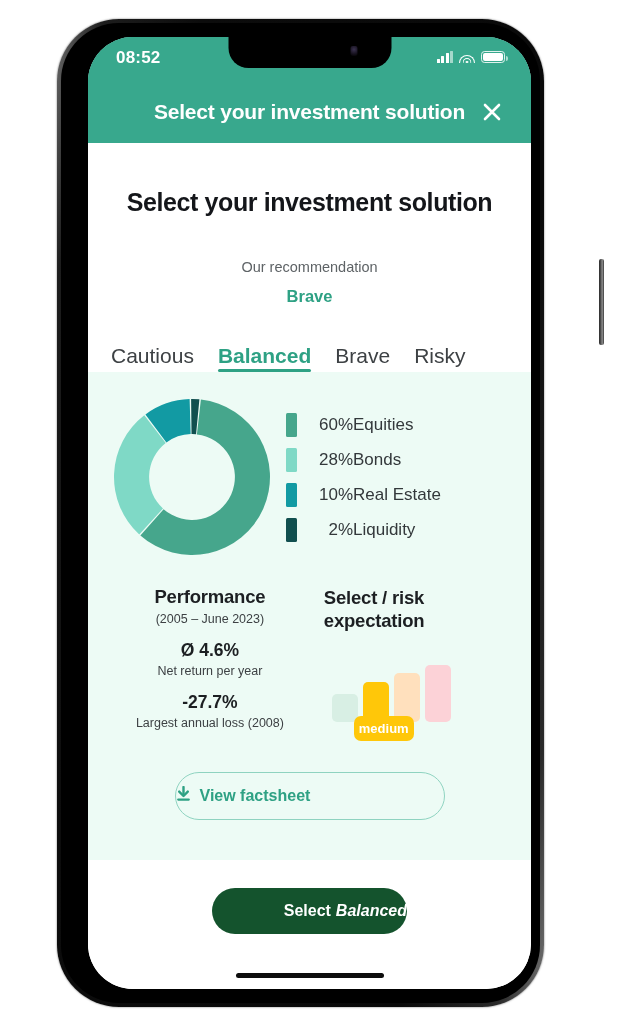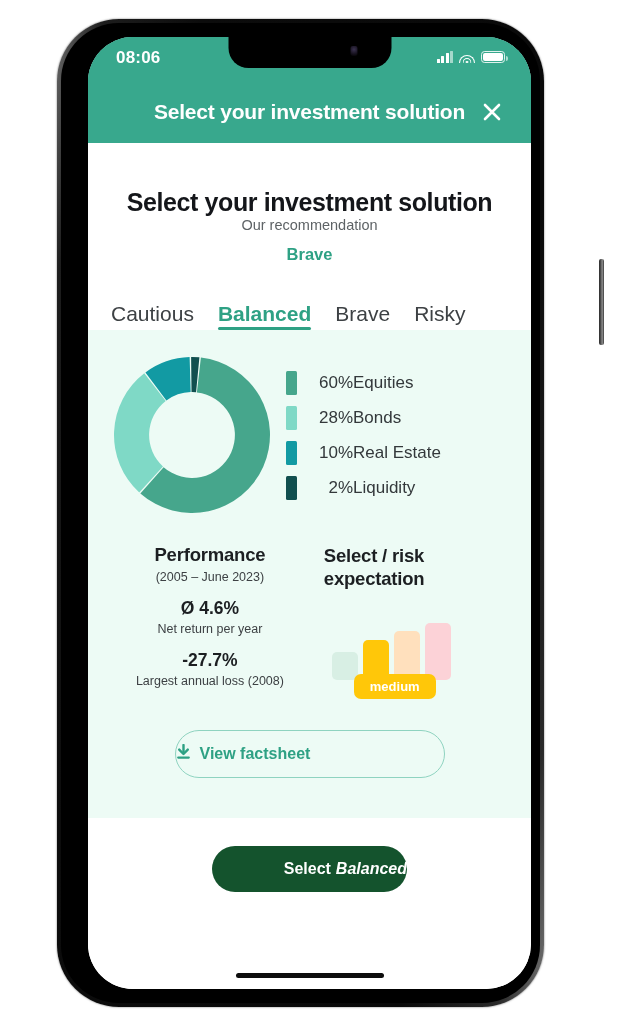--- a/index.html
+++ b/index.html
@@ -126,21 +126,21 @@
 
   
   .content { position: absolute; left: 0; top: 106px; width: 443px; height: 846px; background: #fff; }
 
   .page-title {
     margin-top: 45px; text-align: center;
     font-size: 25px; font-weight: 700; color: #14161a;
     letter-spacing: -.4px;
   }
   .reco-label {
-    text-align: center;
+    margin-top: 42px; text-align: center;
     font-size: 14.5px; color: #5e6366;
   }
   .reco-value {
     margin-top: 12px; text-align: center;
     font-size: 16.5px; font-weight: 700; color: #2ea184;
   }
 
   
   .tabs {
     margin-top: 38px;
@@ -192,21 +192,21 @@
   .risk-title { font-size: 18.5px; font-weight: 700; color: #1c1f22; line-height: 1.25; letter-spacing:-.2px;}
   .risk-chart {
     position: relative; margin-top: 16px; height: 74px;
     display: flex; align-items: flex-end; gap: 5px; padding-left: 8px;
   }
   .risk-bar { width: 26px; border-radius: 5px; }
   .risk-badge {
     position: absolute; left: 30px; top: 68px;
     background: #ffc709; color: #ffffff;
     font-size: 13px; font-weight: 600;
-    padding: 5px 16px; border-radius: 7px;
+    padding: 5px 5px; border-radius: 7px;
     white-space: nowrap;
   }
 
   
   .factsheet-wrap { margin-top: 42px; display: flex; justify-content: center; }
   .factsheet-btn {
     width: 270px; height: 48px;
     border: 1.5px solid #8fd3c0; border-radius: 26px;
     background: transparent;
     display: flex; align-items: center; gap: 9px;
@@ -239,21 +239,21 @@
     <div class="phone-band"></div>
 
     <div class="btn-side btn-silent"></div>
     <div class="btn-side btn-volup"></div>
     <div class="btn-side btn-voldn"></div>
     <div class="btn-side btn-power"></div>
 
     <div class="screen">
 
       <div class="statusbar">
-        <div class="clock">08:06</div>
+        <div class="clock">08:52</div>
         <div class="status-icons">
           <span class="sig">
             <i></i>
               <i></i>
               <i></i>
               <i></i>
           </span>
           <span class="wifi">
             <b></b>
               <b></b>

